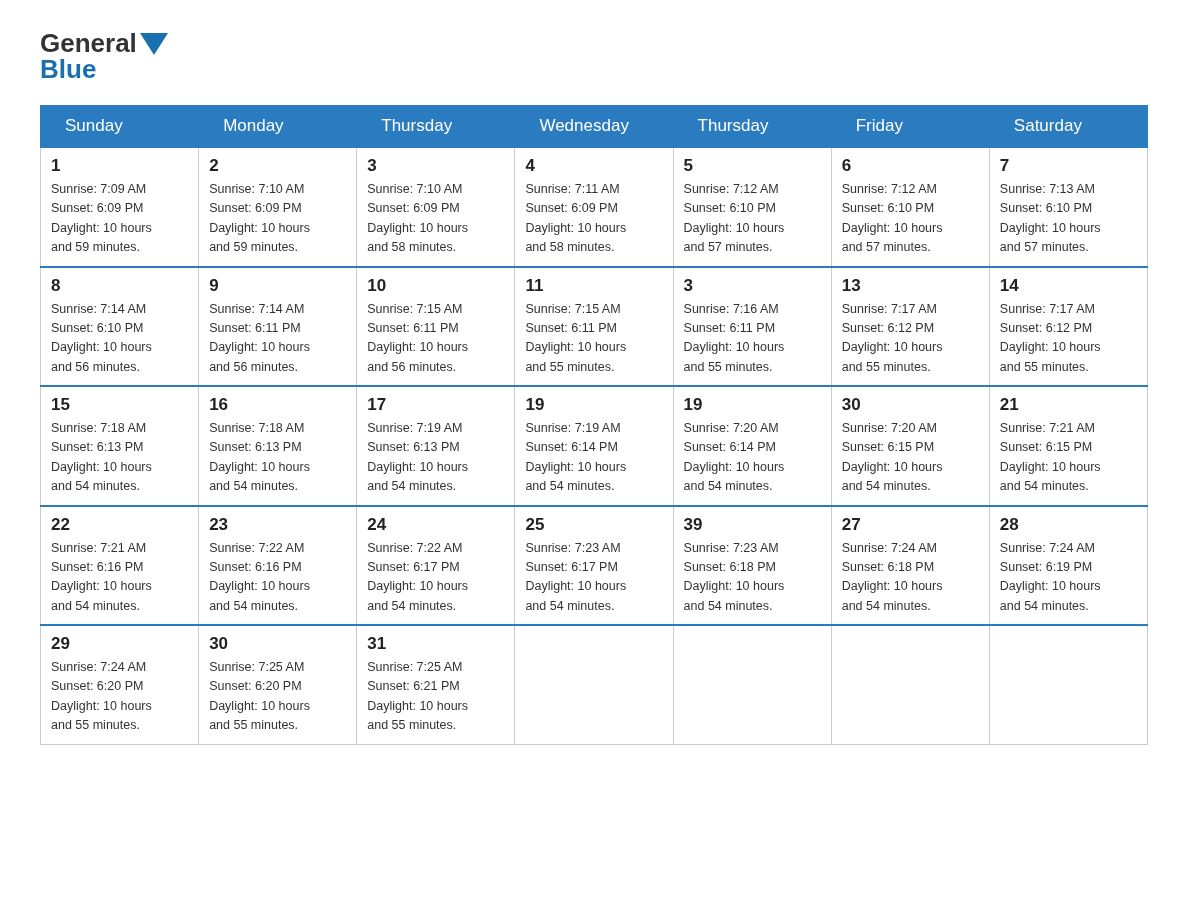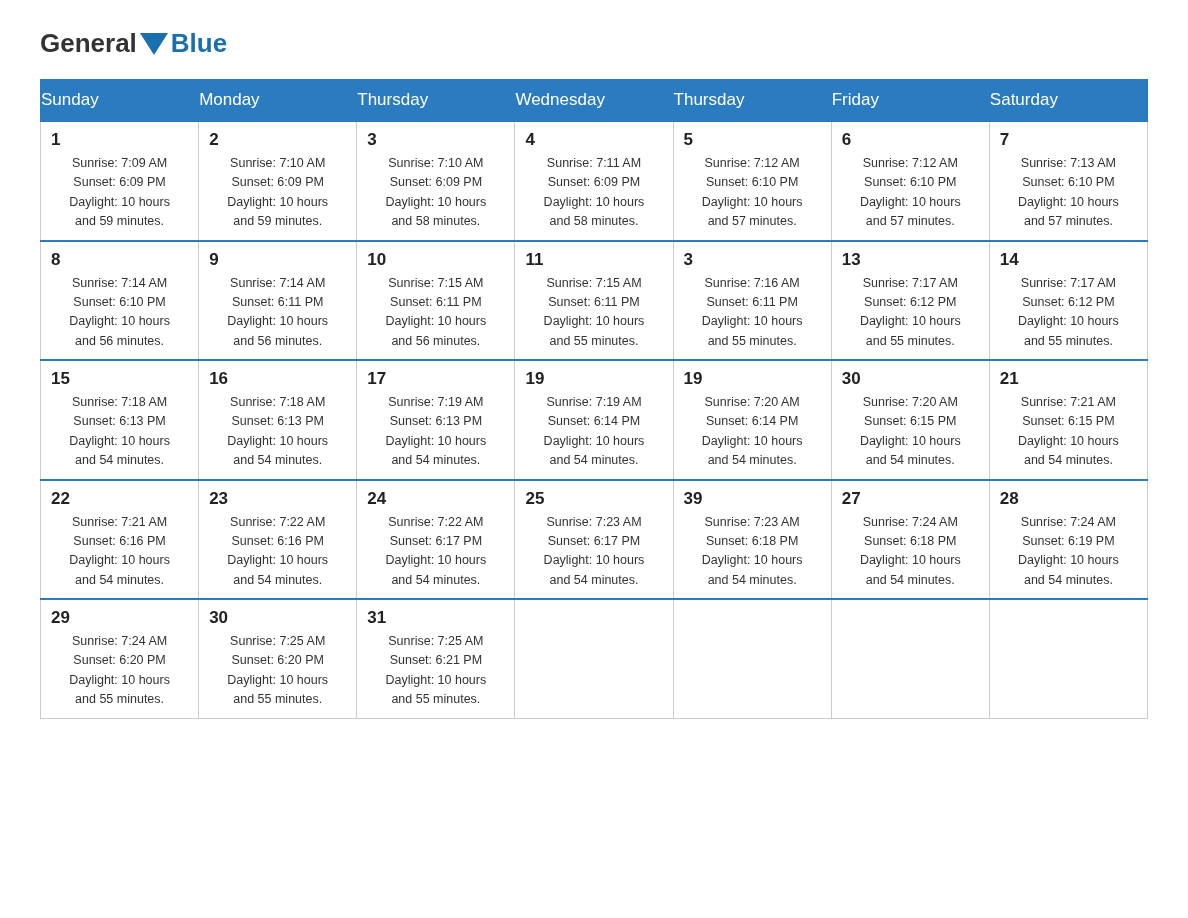--- a/index.html
+++ b/index.html
@@ -11,21 +11,21 @@
       min-height: 918px;
     }
     .header {
       display: flex;
       justify-content: space-between;
       align-items: flex-start;
       margin-bottom: 20px;
     }
     .logo {
       display: flex;
-      flex-direction: row;
+      flex-direction: column;
       align-items: flex-start;
     }
     .logo-text {
       display: flex;
       align-items: center;
       font-size: 26px;
       font-weight: bold;
       color: #333;
       line-height: 1;
     }
@@ -66,21 +66,21 @@
     }
     .calendar-table {
       width: 100%;
       border-collapse: collapse;
       table-layout: fixed;
     }
     .calendar-table th {
       background-color: #2a7bbf;
       color: white;
       text-align: left;
-      padding: 10px 0;
+      padding: 10px 24px;
       font-size: 17px;
       font-weight: normal;
       border: 1px solid #2a7bbf;
     }
     .calendar-table td {
       vertical-align: top;
       padding: 8px 10px;
       border: 1px solid #ccc;
       background: #ffffff;
       height: 110px;
@@ -94,21 +94,20 @@
     .day-number {
       font-size: 17px;
       font-weight: bold;
       color: #222;
       margin-bottom: 4px;
     }
     .day-info {
       font-size: 12.5px;
       color: #333;
       line-height: 1.55;
-      text-align: center;
     }
     .empty-cell {
       background: #fff;
     }
   </style>
 </head>
 <body>
 
 <div class="header">
   <div class="logo">

